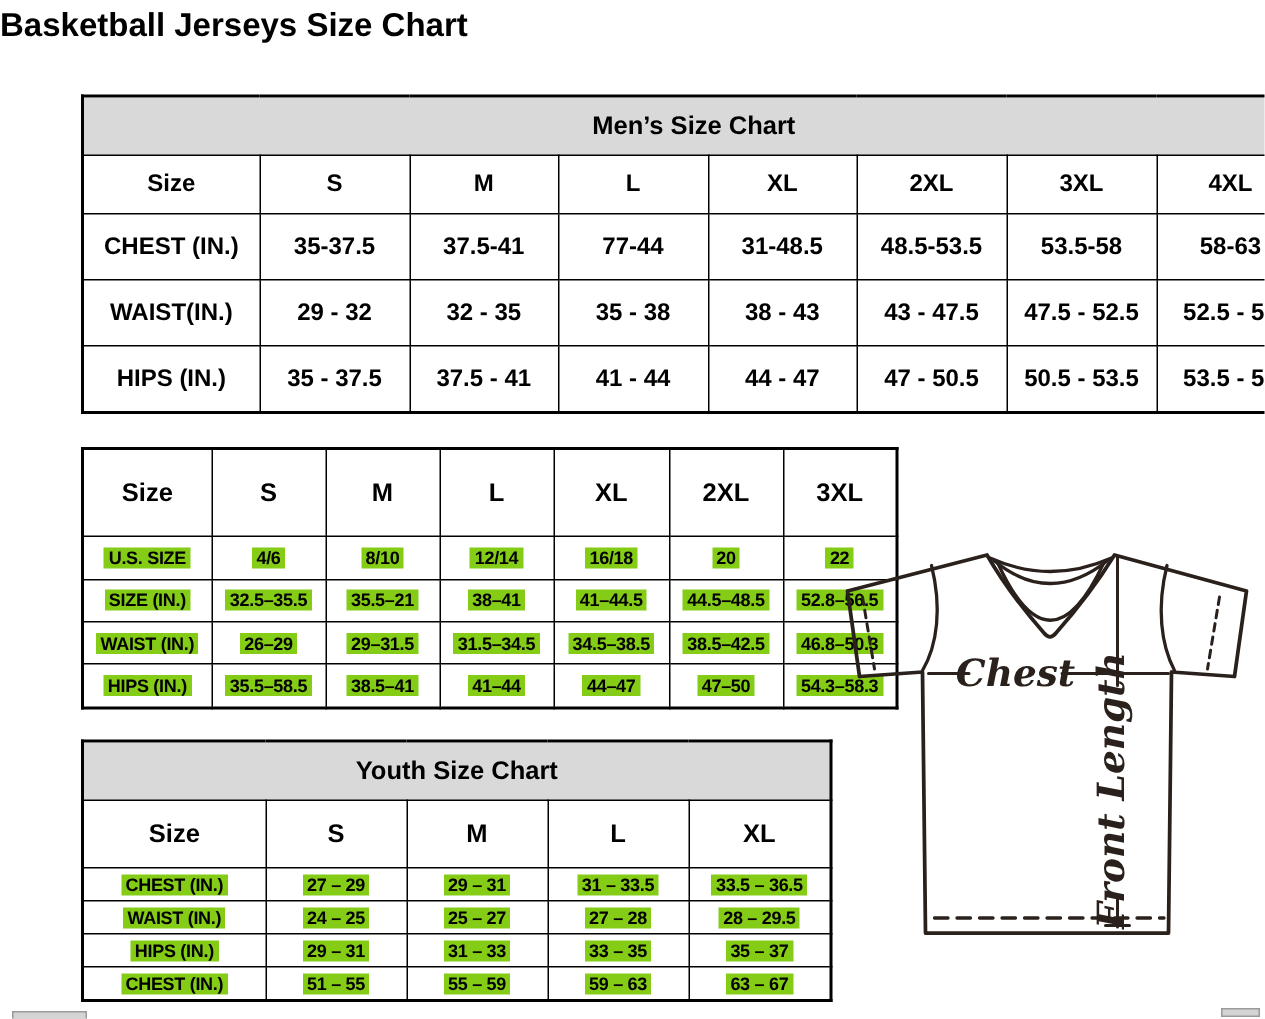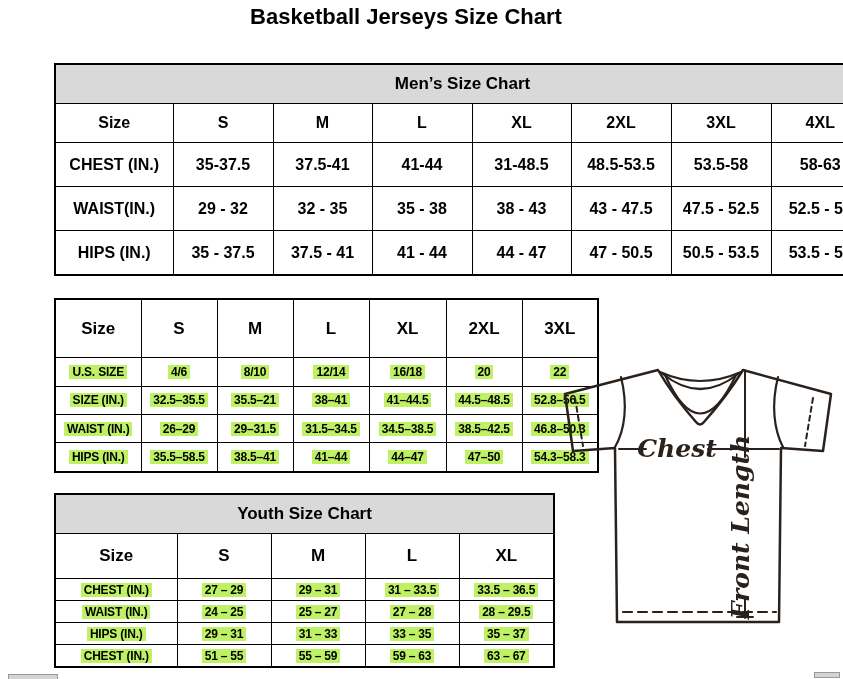--- a/index.html
+++ b/index.html
@@ -3,21 +3,21 @@
 <meta charset="utf-8">
 <style>
   html,body{margin:0;padding:0;}
   body{
     width:843px;height:679px;position:relative;overflow:hidden;
     background:#ffffff;color:#000;
     font-family:"Liberation Sans", sans-serif;
   }
   .page-title{
     position:absolute;left:0;top:4px;width:812px;margin:0;
-    text-align:center;font-size:22px;font-weight:bold;letter-spacing:0;
+    text-align:left;font-size:22px;font-weight:bold;letter-spacing:0;
   }
   table.size-table{
     position:absolute;border-collapse:collapse;table-layout:fixed;
     border:2px solid #000000;background:#fff;margin-left:40px;
   }
   table.size-table td{
     border:1px solid #000;text-align:center;vertical-align:middle;
     font-weight:bold;padding:0;overflow:hidden;white-space:nowrap;
   }
   tr.band td{background:#d9d9d9;font-size:17px;}
@@ -29,21 +29,21 @@
   
   #women{left:14px;top:298px;width:543px;height:175px;}
   #women tr.band td{height:38px;}
   #women tr.head td{height:44px;font-size:17px;}
   
   #youth{left:14px;top:493px;width:499px;height:175px;border-radius:17px;}
   #youth tr.band td{height:38px;}
   #youth tr.head td{height:44px;font-size:17px;}
   
   tr.ndata td{height:21px;font-size:12px;letter-spacing:-0.2px;}
-  tr.ndata .hl{background:#bef264;padding:0 3px;display:inline-block;line-height:14px;}
+  tr.ndata .hl{background:#84cc16;padding:0 3px;display:inline-block;line-height:14px;}
   
   #jersey{position:absolute;left:557px;top:360px;width:286px;height:300px;}
   #jersey text{
     font-family:"DejaVu Serif", serif;font-style:italic;font-weight:bold;
   }
   
   .frag{position:absolute;background:#d4d4d4;border:1px solid #9a9a9a;box-sizing:border-box;}
   #frag-left{left:8px;top:674px;width:50px;height:6px;}
   #frag-right{left:814px;top:672px;width:26px;height:6px;}
 </style>
@@ -74,21 +74,21 @@
       <td>L</td>
       <td>XL</td>
       <td>2XL</td>
       <td>3XL</td>
       <td>4XL</td>
     </tr>
     <tr class="data">
       <td>CHEST (IN.)</td>
       <td>35-37.5</td>
       <td>37.5-41</td>
-      <td>41-44</td>
+      <td>77-44</td>
       <td>31-48.5</td>
       <td>48.5-53.5</td>
       <td>53.5-58</td>
       <td>58-63</td>
     </tr>
     <tr class="data">
       <td>WAIST(IN.)</td>
       <td>29 - 32</td>
       <td>32 - 35</td>
       <td>35 - 38</td>

